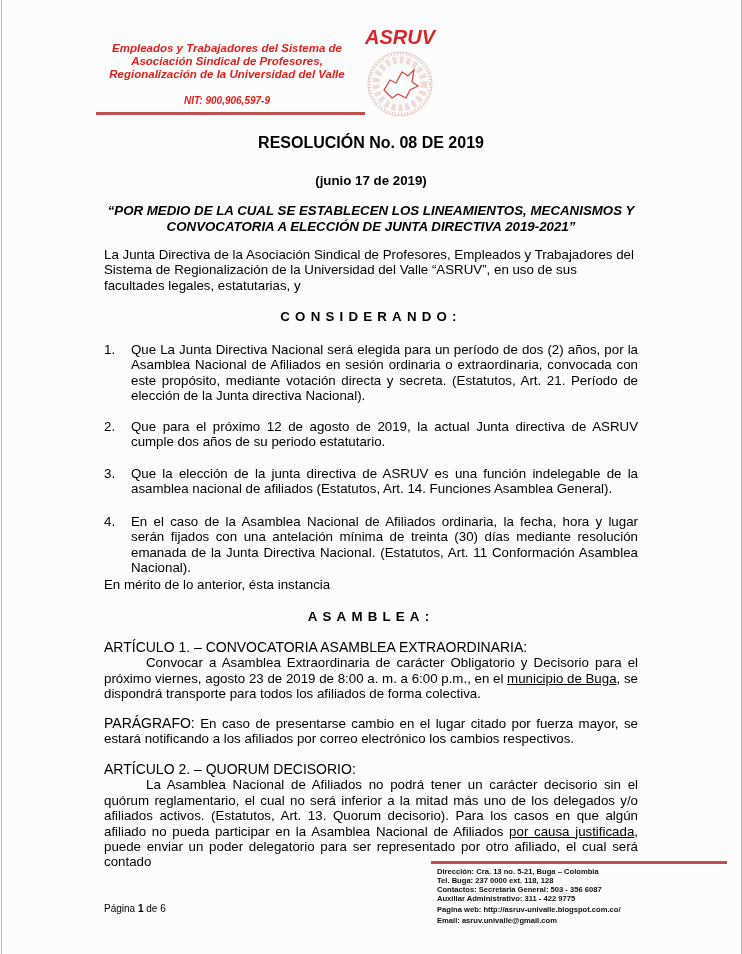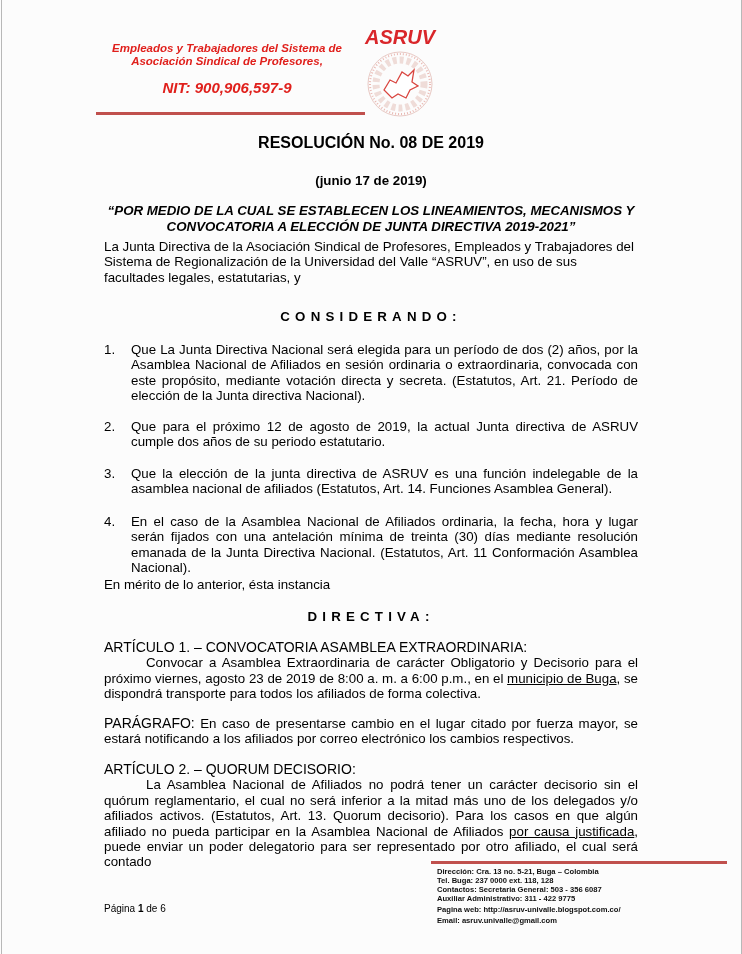--- a/index.html
+++ b/index.html
@@ -8,33 +8,33 @@
     background: #fcfcfc;
     font-family: "Liberation Sans", sans-serif;
     color: #000;
   }
   .page-border-left { position: absolute; left: 1px; top: 0; width: 1px; height: 954px; background: #b8b8b8; }
   .page-border-right { position: absolute; left: 741px; top: 0; width: 1px; height: 954px; background: #b8b8b8; }
 
   
   .org-block { position: absolute; left: 96px; top: 42px; width: 262px; text-align: center; color: #e0201c; font-style: italic; font-weight: bold; font-size: 11.5px; line-height: 13px; }
   .org-name div { white-space: nowrap; }
-  .nit { margin-top: 13px; font-size: 15px; }
+  .nit { margin-top: 13px; font-size: 10px; }
   .header-bar { position: absolute; left: 96px; top: 112px; width: 269px; height: 3px; background: #c0504d; }
   .logo { position: absolute; left: 360px; top: 26px; width: 80px; height: 92px; }
   .logo-text { position: absolute; left: 0; top: 0; width: 80px; text-align: center; color: #d9262a; font-weight: bold; font-size: 20px; letter-spacing: 0px; font-family: "Liberation Sans", sans-serif; font-style: italic; }
   .logo svg { position: absolute; left: 2px; top: 24px; }
 
   
   .doc { position: absolute; left: 104px; width: 534px; font-size: 13.3px; line-height: 15.4px; }
   .center { text-align: center; }
   .title { top: 135px; font-weight: bold; font-size: 16px; }
   .date { top: 173px; font-weight: bold; font-size: 13.3px; }
   .motto { top: 203px; font-weight: bold; font-style: italic; font-size: 13.3px; line-height: 16px; }
-  .intro { top: 239px; text-align: left; }
+  .intro { top: 247px; text-align: left; }
   .considerando { top: 309px; font-weight: bold; letter-spacing: 5.2px; }
   .justify { text-align: justify; }
 
   .item { position: absolute; left: 104px; width: 534px; font-size: 13.3px; line-height: 15.4px; }
   .item .num { position: absolute; left: 0; top: 0; }
   .item .txt { margin-left: 27px; text-align: justify; }
 
   .merito { top: 577px; }
   .resuelve { top: 609px; font-weight: bold; letter-spacing: 5.2px; }
   .art-heading { font-size: 14px; }
@@ -51,20 +51,21 @@
 </head>
 <body>
 
 <div class="page-border-left"></div>
 <div class="page-border-right"></div>
 
 <div class="org-block">
   <div class="org-name">
     <div>Empleados y Trabajadores del Sistema de</div>
     <div>Asociación Sindical de Profesores,</div>
+    <div>Regionalización de la Universidad del Valle</div>
   </div>
   <div class="nit">NIT: 900,906,597-9</div>
 </div>
 <div class="header-bar"></div>
 
 <div class="logo">
   <div class="logo-text">ASRUV</div>
   <svg width="76" height="68" viewBox="0 0 76 68">
     <circle cx="38" cy="34" r="32" fill="none" stroke="#e8c9c4" stroke-width="1"></circle>
     <circle cx="38" cy="34" r="24" fill="none" stroke="#efdcd8" stroke-width="7" stroke-dasharray="4 3"></circle>
@@ -95,21 +96,21 @@
 <div class="item" style="top:466px;">
   <span class="num">3.</span>
   <div class="txt">Que la elección de la junta directiva de ASRUV es una función indelegable de la asamblea nacional de afiliados (Estatutos, Art. 14.  Funciones Asamblea General).</div>
 </div>
 <div class="item" style="top:514px;">
   <span class="num">4.</span>
   <div class="txt">En el caso de la Asamblea Nacional de Afiliados ordinaria, la fecha, hora y lugar serán fijados con una antelación mínima de treinta (30) días mediante resolución emanada de la Junta Directiva Nacional. (Estatutos, Art. 11 Conformación Asamblea Nacional).</div>
 </div>
 
 <div class="doc merito">En mérito de lo anterior, ésta instancia</div>
-<div class="doc center resuelve">DIRECTIVA:</div>
+<div class="doc center resuelve">ASAMBLEA:</div>
 
 <div class="doc" style="top:640px;">
   <div class="art-heading">ARTÍCULO 1. – CONVOCATORIA ASAMBLEA EXTRAORDINARIA:</div>
   <div class="justify indent"><span>Convocar a Asamblea Extraordinaria de carácter Obligatorio y Decisorio para el próximo viernes, agosto 23 de 2019 de 8:00 a. m. a 6:00 p.m., en el </span><u>municipio de Buga</u><span>, se dispondrá transporte para todos los afiliados de forma colectiva.</span></div>
 </div>
 
 <div class="doc justify" style="top:716px;"><span class="art-heading">PARÁGRAFO:</span><span> En caso de presentarse cambio en el lugar citado por fuerza mayor, se estará notificando a los afiliados por correo electrónico los cambios respectivos.</span></div>
 
 <div class="doc" style="top:762px;">
   <div class="art-heading">ARTÍCULO 2.  – QUORUM DECISORIO:</div>

